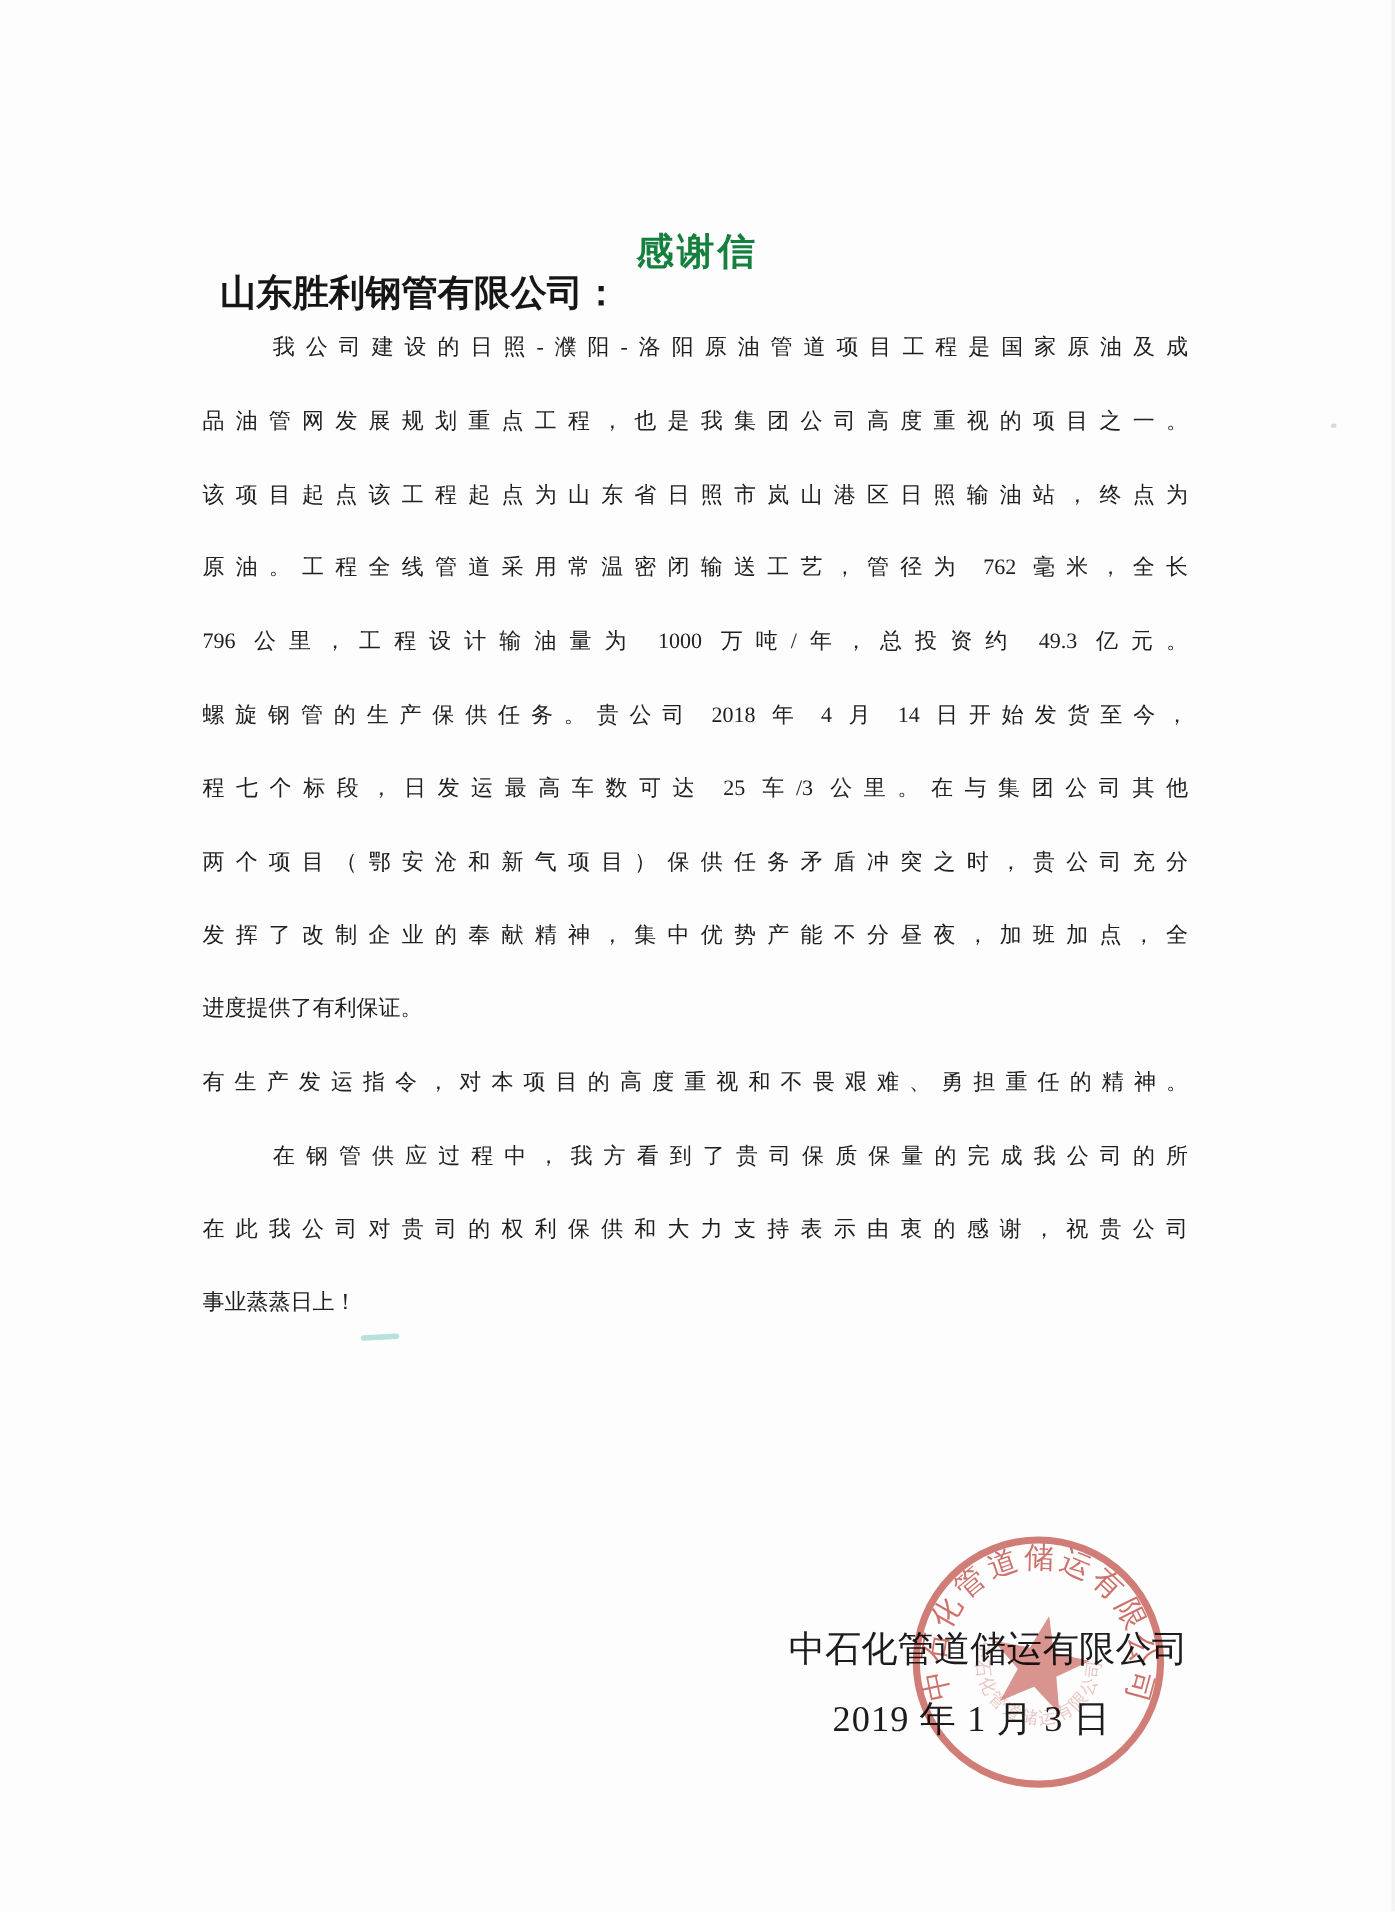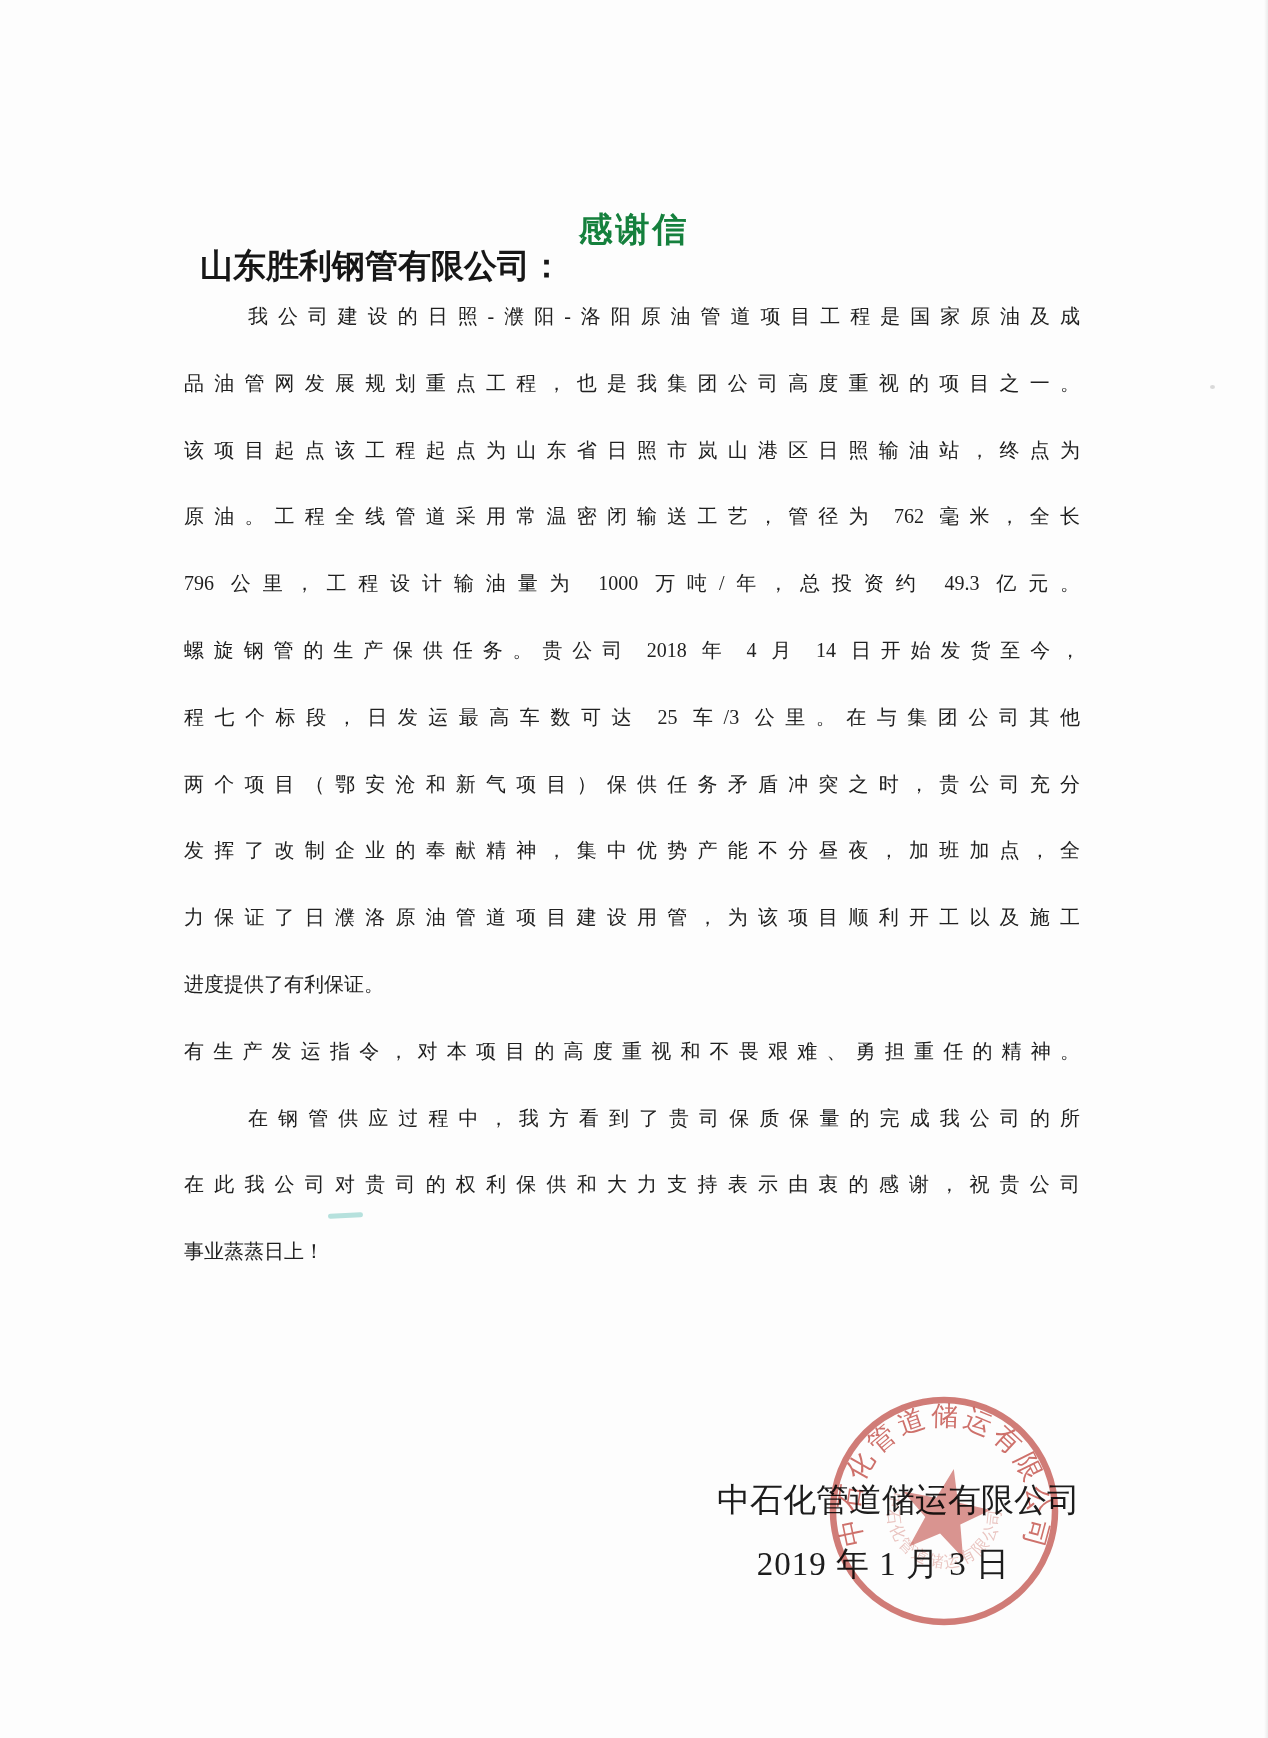--- a/index.html
+++ b/index.html
@@ -88,21 +88,20 @@
   <div class="body-block">
     <div class="line indent justify">我公司建设的日照-濮阳-洛阳原油管道项目工程是国家原油及成</div>
     <div class="line justify">品油管网发展规划重点工程，也是我集团公司高度重视的项目之一。</div>
     <div class="line justify">该项目起点该工程起点为山东省日照市岚山港区日照输油站，终点为</div>
     <div class="line justify">原油。工程全线管道采用常温密闭输送工艺，管径为 762 毫米，全长</div>
     <div class="line justify">796 公里，工程设计输油量为 1000 万吨/年，总投资约 49.3 亿元。</div>
     <div class="line justify">螺旋钢管的生产保供任务。贵公司 2018 年 4 月 14 日开始发货至今，</div>
     <div class="line justify">程七个标段，日发运最高车数可达 25 车/3 公里。在与集团公司其他</div>
     <div class="line justify">两个项目（鄂安沧和新气项目）保供任务矛盾冲突之时，贵公司充分</div>
     <div class="line justify">发挥了改制企业的奉献精神，集中优势产能不分昼夜，加班加点，全</div>
-    <div class="line justify">力保证了日濮洛原油管道项目建设用管，为该项目顺利开工以及施工</div>
     <div class="line">进度提供了有利保证。</div>
     <div class="line justify">有生产发运指令，对本项目的高度重视和不畏艰难、勇担重任的精神。</div>
     <div class="line indent justify">在钢管供应过程中，我方看到了贵司保质保量的完成我公司的所</div>
     <div class="line justify">在此我公司对贵司的权利保供和大力支持表示由衷的感谢，祝贵公司</div>
     <div class="line">事业蒸蒸日上！</div>
   </div>
 
   <div class="closing-company">中石化管道储运有限公司</div>
   <div class="closing-date">2019 年 1 月 3 日</div>
 

